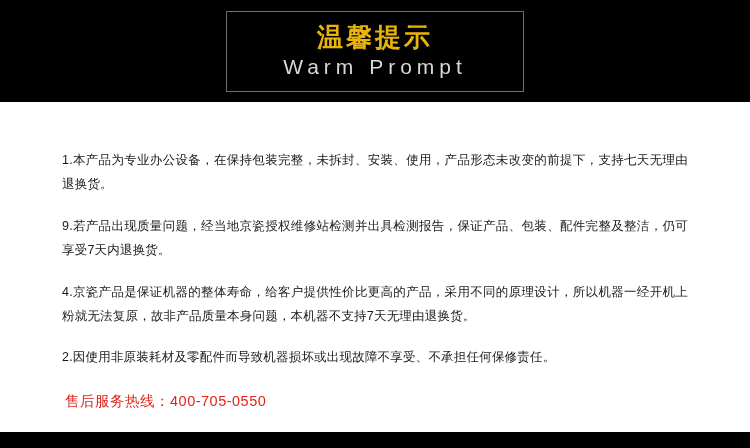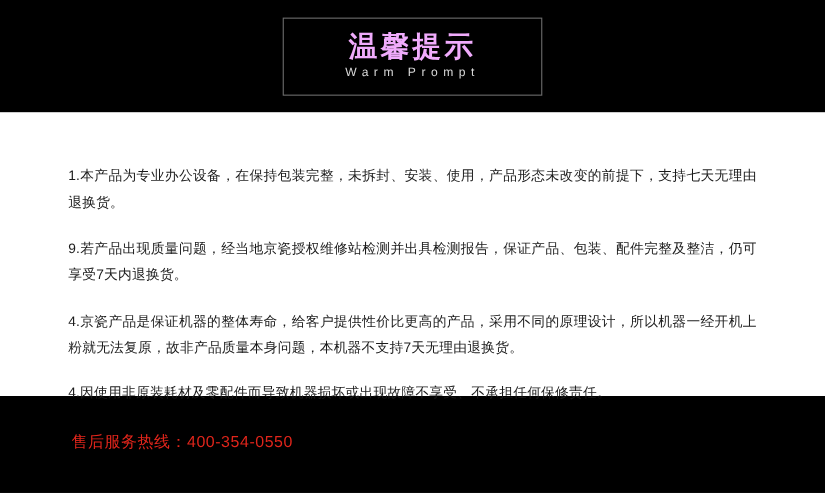--- a/index.html
+++ b/index.html
@@ -30,40 +30,40 @@
     align-items: center;
     justify-content: center;
   }
   .title-box {
     border: 1px solid #6d6d6d;
     padding: 8px 56px 12px 56px;
     text-align: center;
     line-height: 1;
   }
   .title-cn {
-    color: #f0abfc;
+    color: #eab308;
     font-size: 26px;
     font-weight: bold;
     letter-spacing: 3px;
     margin: 4px 0 2px 0;
     text-align: center;
   }
   .title-en {
     color: #d8d8d8;
-    font-size: 11px;
+    font-size: 21px;
     letter-spacing: 5px;
     margin: 6px 0 2px 0;
     font-weight: normal;
   }
   .body-area {
     position: absolute;
     left: 0;
     top: 102px;
     width: 750px;
-    height: 258px;
+    height: 330px;
     background: #ffffff;
   }
   .content {
     padding: 46px 62px 0 62px;
   }
   .para {
     color: #1a1a1a;
     font-size: 12.5px;
     line-height: 1.95;
     margin: 0 0 17px 0;
@@ -88,18 +88,18 @@
       <div class="title-cn">温馨提示</div>
       <div class="title-en">Warm Prompt</div>
     </div>
   </div>
 
   <div class="body-area">
     <div class="content">
       <p class="para">1.本产品为专业办公设备，在保持包装完整，未拆封、安装、使用，产品形态未改变的前提下，支持七天无理由退换货。</p>
       <p class="para">9.若产品出现质量问题，经当地京瓷授权维修站检测并出具检测报告，保证产品、包装、配件完整及整洁，仍可享受7天内退换货。</p>
       <p class="para">4.京瓷产品是保证机器的整体寿命，给客户提供性价比更高的产品，采用不同的原理设计，所以机器一经开机上粉就无法复原，故非产品质量本身问题，本机器不支持7天无理由退换货。</p>
-      <p class="para">4.因使用非原装耗材及零配件而导致机器损坏或出现故障不享受、不承担任何保修责任。</p>
-      <div class="hotline">售后服务热线：400-354-0550</div>
+      <p class="para">2.因使用非原装耗材及零配件而导致机器损坏或出现故障不享受、不承担任何保修责任。</p>
+      <div class="hotline">售后服务热线：400-705-0550</div>
     </div>
   </div>
 
 </div>
 
 </body></html>

